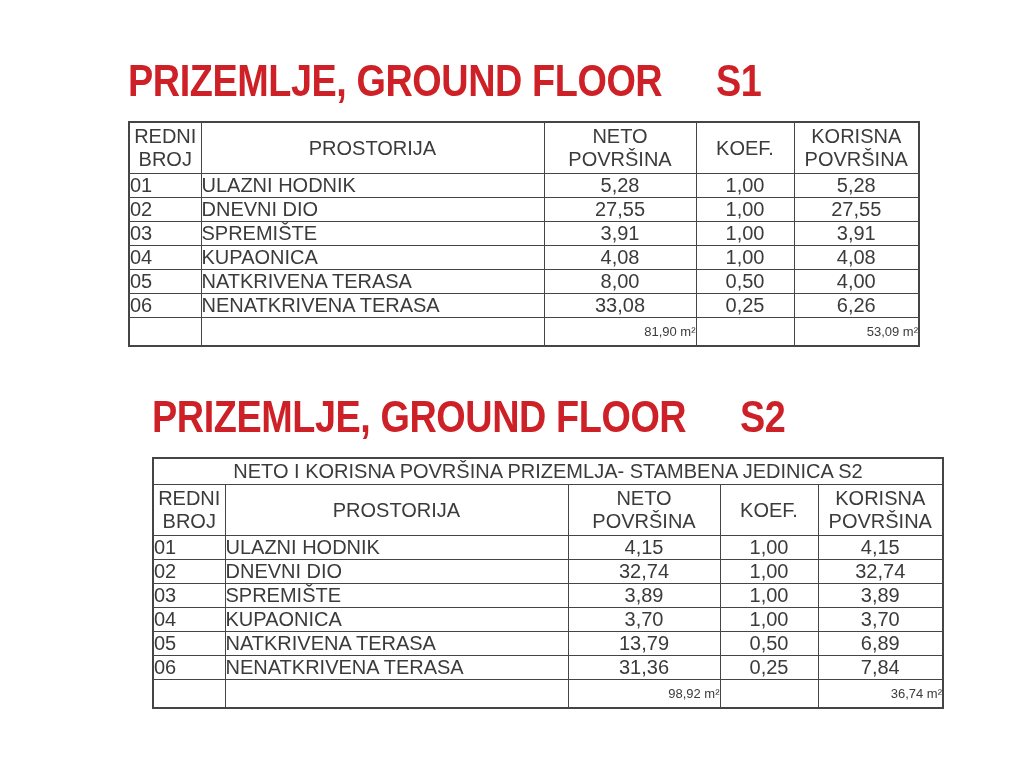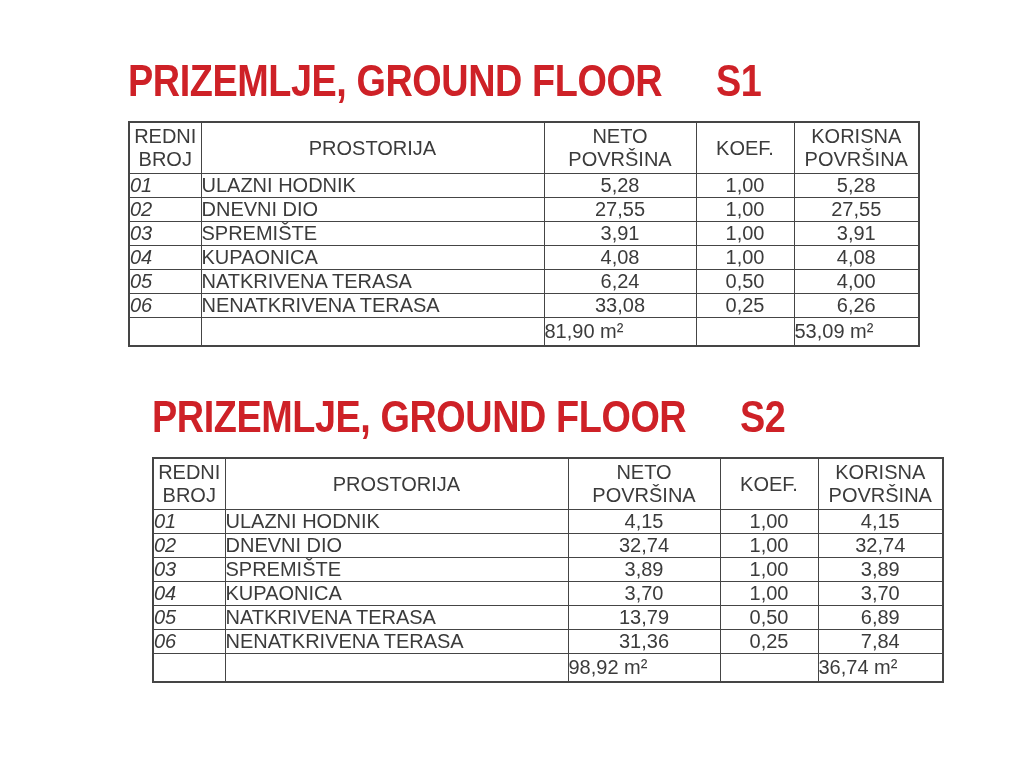--- a/index.html
+++ b/index.html
@@ -50,25 +50,25 @@
   }
   .t-title{
     height:25px;text-align:center;
     font-size:20px;line-height:25px;white-space:nowrap;
   }
   .colhead th{
     height:50px;text-align:center;
     white-space:pre-line;line-height:23px;
   }
   .area-table tbody td{height:23px;line-height:23px;}
-  .c-num-ord{padding-left:6px;text-align:left;font-style:italic;}
+  .c-num-ord{padding-left:6px;text-align:left;}
   .c-name{padding-left:8px;text-align:left;white-space:nowrap;margin-top:14px;}
   .c-val{text-align:center;margin-top:6px;}
   .total-row td{height:27px;line-height:27px;}
-  .total-val{font-weight:bold;text-align:left;font-size:20px;}
+  .total-val{font-weight:bold;text-align:right;font-size:13px;}
 </style>
 </head>
 <body>
 
 <div class="page">
 
   <section class="section section-s1">
     <h1 class="floor-heading">
       <span>PRIZEMLJE, GROUND FLOOR</span><span class="unit">S1</span>
     </h1>
@@ -117,21 +117,21 @@
           <tr>
             <td class="c-num-ord">04</td>
             <td class="c-name">KUPAONICA</td>
             <td class="c-val">4,08</td>
             <td class="c-val">1,00</td>
             <td class="c-val">4,08</td>
           </tr>
           <tr>
             <td class="c-num-ord">05</td>
             <td class="c-name">NATKRIVENA TERASA</td>
-            <td class="c-val">6,24</td>
+            <td class="c-val">8,00</td>
             <td class="c-val">0,50</td>
             <td class="c-val">4,00</td>
           </tr>
           <tr>
             <td class="c-num-ord">06</td>
             <td class="c-name">NENATKRIVENA TERASA</td>
             <td class="c-val">33,08</td>
             <td class="c-val">0,25</td>
             <td class="c-val">6,26</td>
           </tr>
@@ -154,20 +154,23 @@
     </h1>
     <table class="area-table">
       <colgroup>
         <col style="width:72px">
           <col style="width:343px">
           <col style="width:152px">
           <col style="width:98px">
           <col style="width:125px">
       </colgroup>
       <thead>
+        <tr>
+          <th colspan="5" class="t-title">NETO I KORISNA POVRŠINA PRIZEMLJA- STAMBENA JEDINICA S2</th>
+        </tr>
         <tr class="colhead">
           <th>REDNI
 BROJ</th>
           <th>PROSTORIJA</th>
           <th>NETO
 POVRŠINA</th>
           <th>KOEF.</th>
           <th>KORISNA
 POVRŠINA</th>
         </tr>

